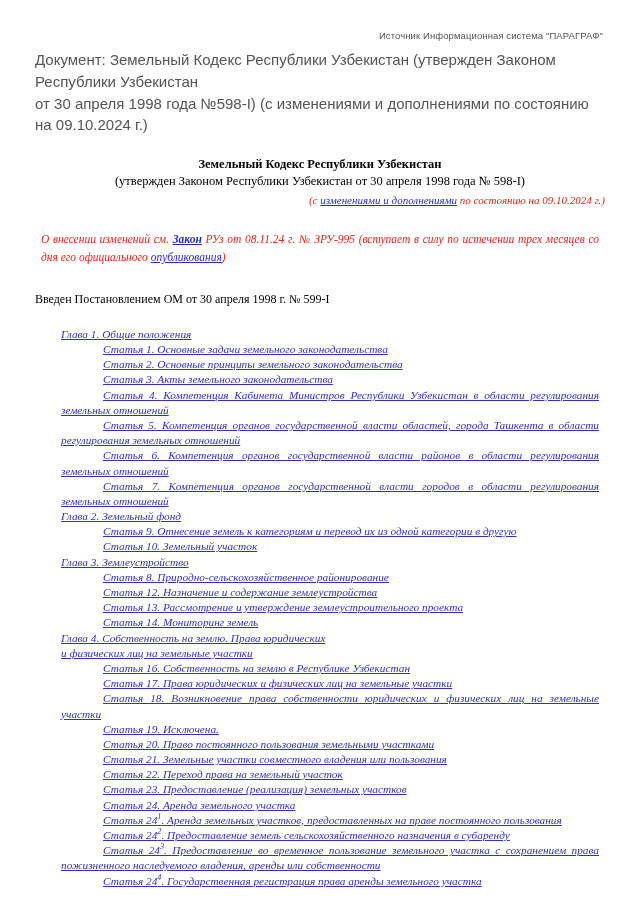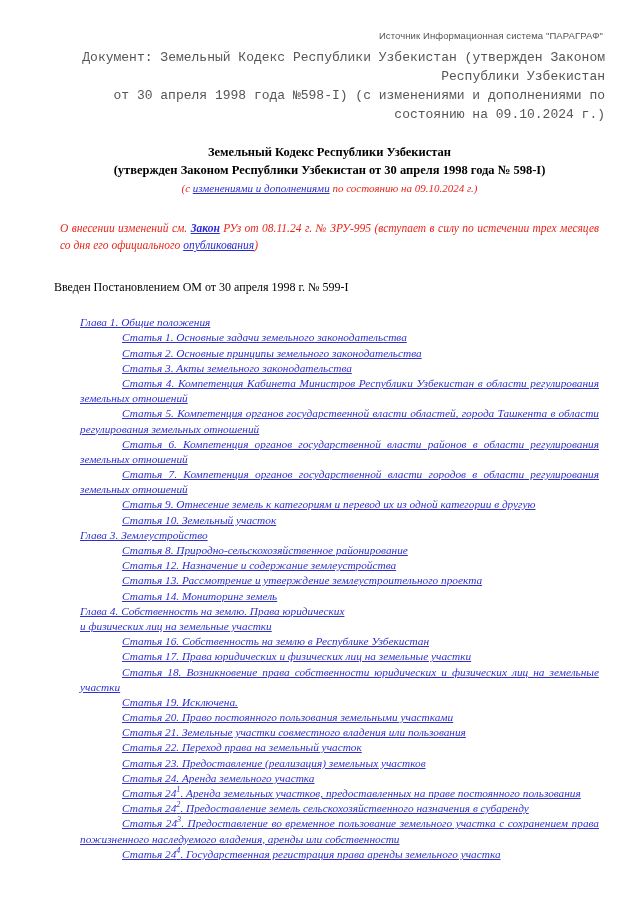--- a/index.html
+++ b/index.html
@@ -12,65 +12,66 @@
     height: 905px;
     font-family: "Liberation Serif", "DejaVu Serif", serif;
     color: #000000;
     overflow: hidden;
   }
   .page {
     width: 640px;
     height: 905px;
     position: relative;
     box-sizing: border-box;
-    padding: 30px 35px 0 54px;
+    padding: 30px 35px 0 35px;
   }
 
   
   .source-line {
     text-align: right;
     font-family: "Liberation Sans", "DejaVu Sans", sans-serif;
     font-size: 9.5px;
     color: #555555;
     letter-spacing: 0.1px;
     margin: 0 0 8px 0;
     padding-right: 2px;
   }
   .doc-meta {
-    text-align: right;
-    font-family: Liberation Mono, monospace;
-    font-size: 13px;
+    text-align: left;
+    font-family: Liberation Sans, sans-serif;
+    font-size: 15px;
     color: #555555;
     line-height: 1.45;
     margin: 0 0 20px 0;
   }
 
   
   .title-block {
     text-align: center;
     margin: 0 0 4px 0;
   }
   .title-main {
     font-weight: bold;
     font-size: 12.5px;
     line-height: 1.38;
     margin: 0;
   }
   .title-sub {
-    font-weight: bold;
+    font-weight: normal;
     font-size: 12.5px;
     line-height: 1.38;
     margin: 0;
   }
   .title-amend {
     font-size: 11px;
     font-style: italic;
     color: #e8261b;
     margin: 2px 0 0 0;
     line-height: 1.35;
+    text-align: right;
   }
   .title-amend .lnk {
     color: #2b2bd4;
     text-decoration: underline;
   }
 
   
   .notice {
     color: #e8261b;
     font-style: italic;
@@ -152,20 +153,21 @@
 
   <div class="toc">
       <a class="toc-entry chapter">Глава 1. Общие положения</a>
       <a class="toc-entry article">Статья 1.  Основные задачи земельного законодательства</a>
       <a class="toc-entry article">Статья 2.  Основные принципы земельного законодательства</a>
       <a class="toc-entry article">Статья 3. Акты земельного законодательства</a>
       <a class="toc-entry article">Статья 4.  Компетенция Кабинета Министров Республики Узбекистан в области регулирования земельных отношений</a>
       <a class="toc-entry article">Статья 5.  Компетенция органов государственной власти областей, города Ташкента в области регулирования земельных отношений</a>
       <a class="toc-entry article">Статья 6.  Компетенция органов государственной власти районов в области регулирования земельных отношений</a>
       <a class="toc-entry article">Статья 7.  Компетенция органов государственной власти городов в области регулирования земельных отношений</a>
+      <a class="toc-entry chapter">Глава 2. Земельный фонд</a>
       <a class="toc-entry article">Статья 9. Отнесение земель к категориям и перевод их из одной категории в другую</a>
       <a class="toc-entry article">Статья 10.  Земельный участок</a>
       <a class="toc-entry chapter">Глава 3. Землеустройство</a>
       <a class="toc-entry article">Статья 8. Природно-сельскохозяйственное районирование</a>
       <a class="toc-entry article">Статья 12. Назначение и содержание землеустройства</a>
       <a class="toc-entry article">Статья 13. Рассмотрение и утверждение землеустроительного проекта</a>
       <a class="toc-entry article">Статья 14. Мониторинг земель</a>
       <a class="toc-entry chapter">Глава 4. Собственность на землю. Права юридических</a>
       <a class="toc-entry chapter">и физических лиц на земельные участки</a>
       <a class="toc-entry article">Статья 16.  Собственность на землю в Республике Узбекистан</a>

